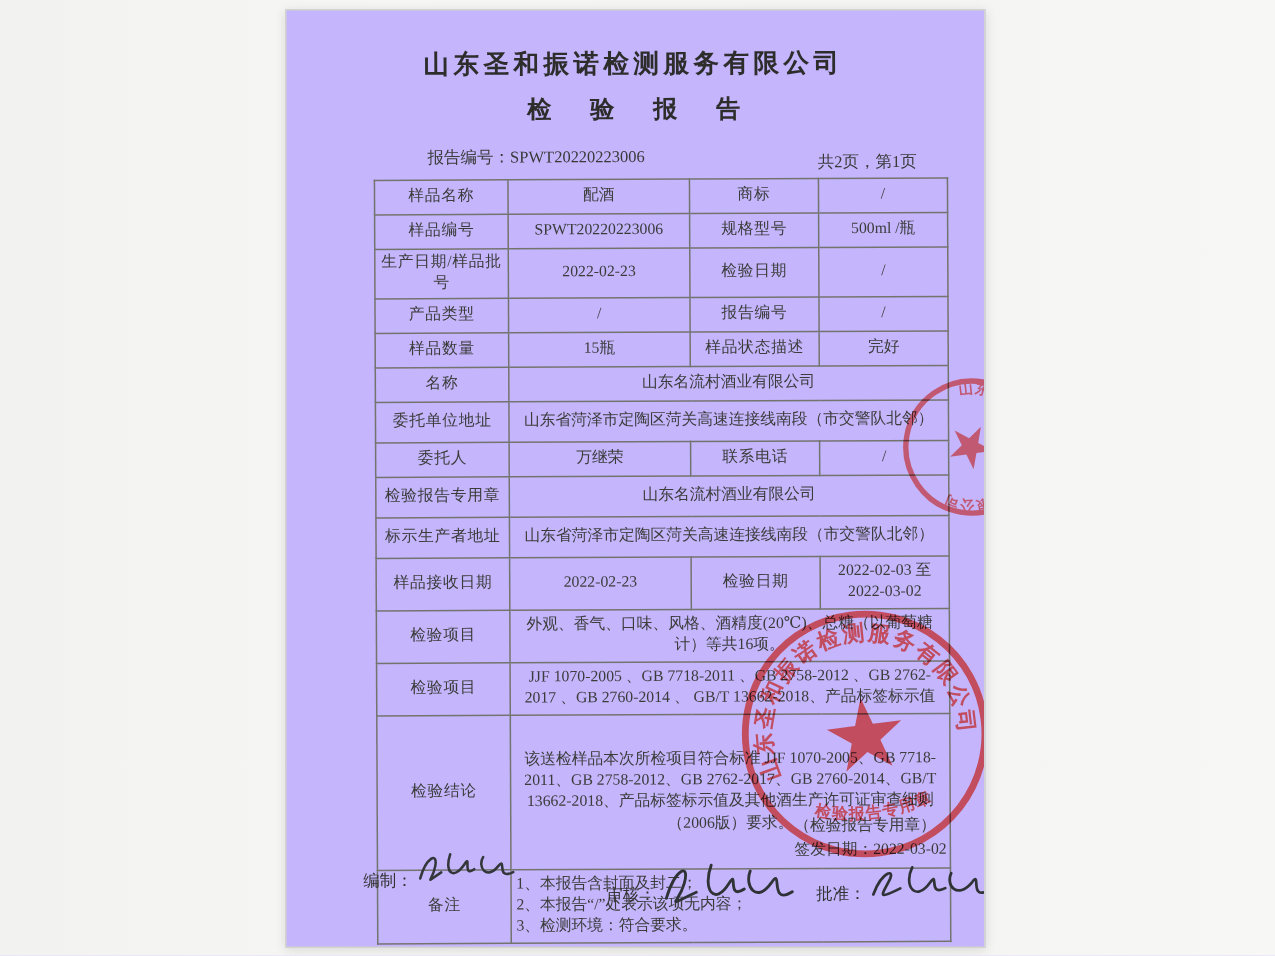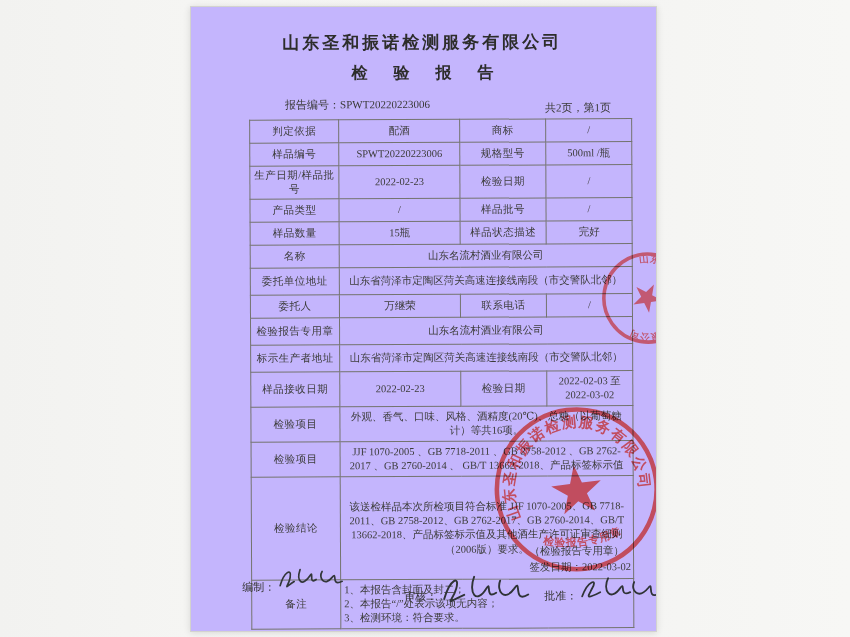--- a/index.html
+++ b/index.html
@@ -71,41 +71,41 @@
 
     <table class="info">
       <colgroup>
           <col style="width:89px">
           <col style="width:121px">
           <col style="width:86px">
           <col style="width:86px">
         </colgroup>
       <tbody>
           <tr class="h22">
-        <td class="lbl">判定依据</td>
+        <td class="lbl">样品名称</td>
         <td>配酒</td>
         <td class="lbl">商标</td>
         <td>/</td>
       </tr>
       <tr class="h22">
         <td class="lbl">样品编号</td>
         <td>SPWT20220223006</td>
         <td class="lbl">规格型号</td>
         <td>500ml /瓶</td>
       </tr>
       <tr class="h22">
         <td class="lbl">生产日期/样品批号</td>
         <td>2022-02-23</td>
         <td class="lbl">检验日期</td>
         <td>/</td>
       </tr>
       <tr class="h22">
         <td class="lbl">产品类型</td>
         <td>/</td>
-        <td class="lbl">样品批号</td>
+        <td class="lbl">报告编号</td>
         <td>/</td>
       </tr>
       <tr class="h22">
         <td class="lbl">样品数量</td>
         <td>15瓶</td>
         <td class="lbl">样品状态描述</td>
         <td>完好</td>
       </tr>
       <tr class="h22">
         <td class="lbl">名称</td>

